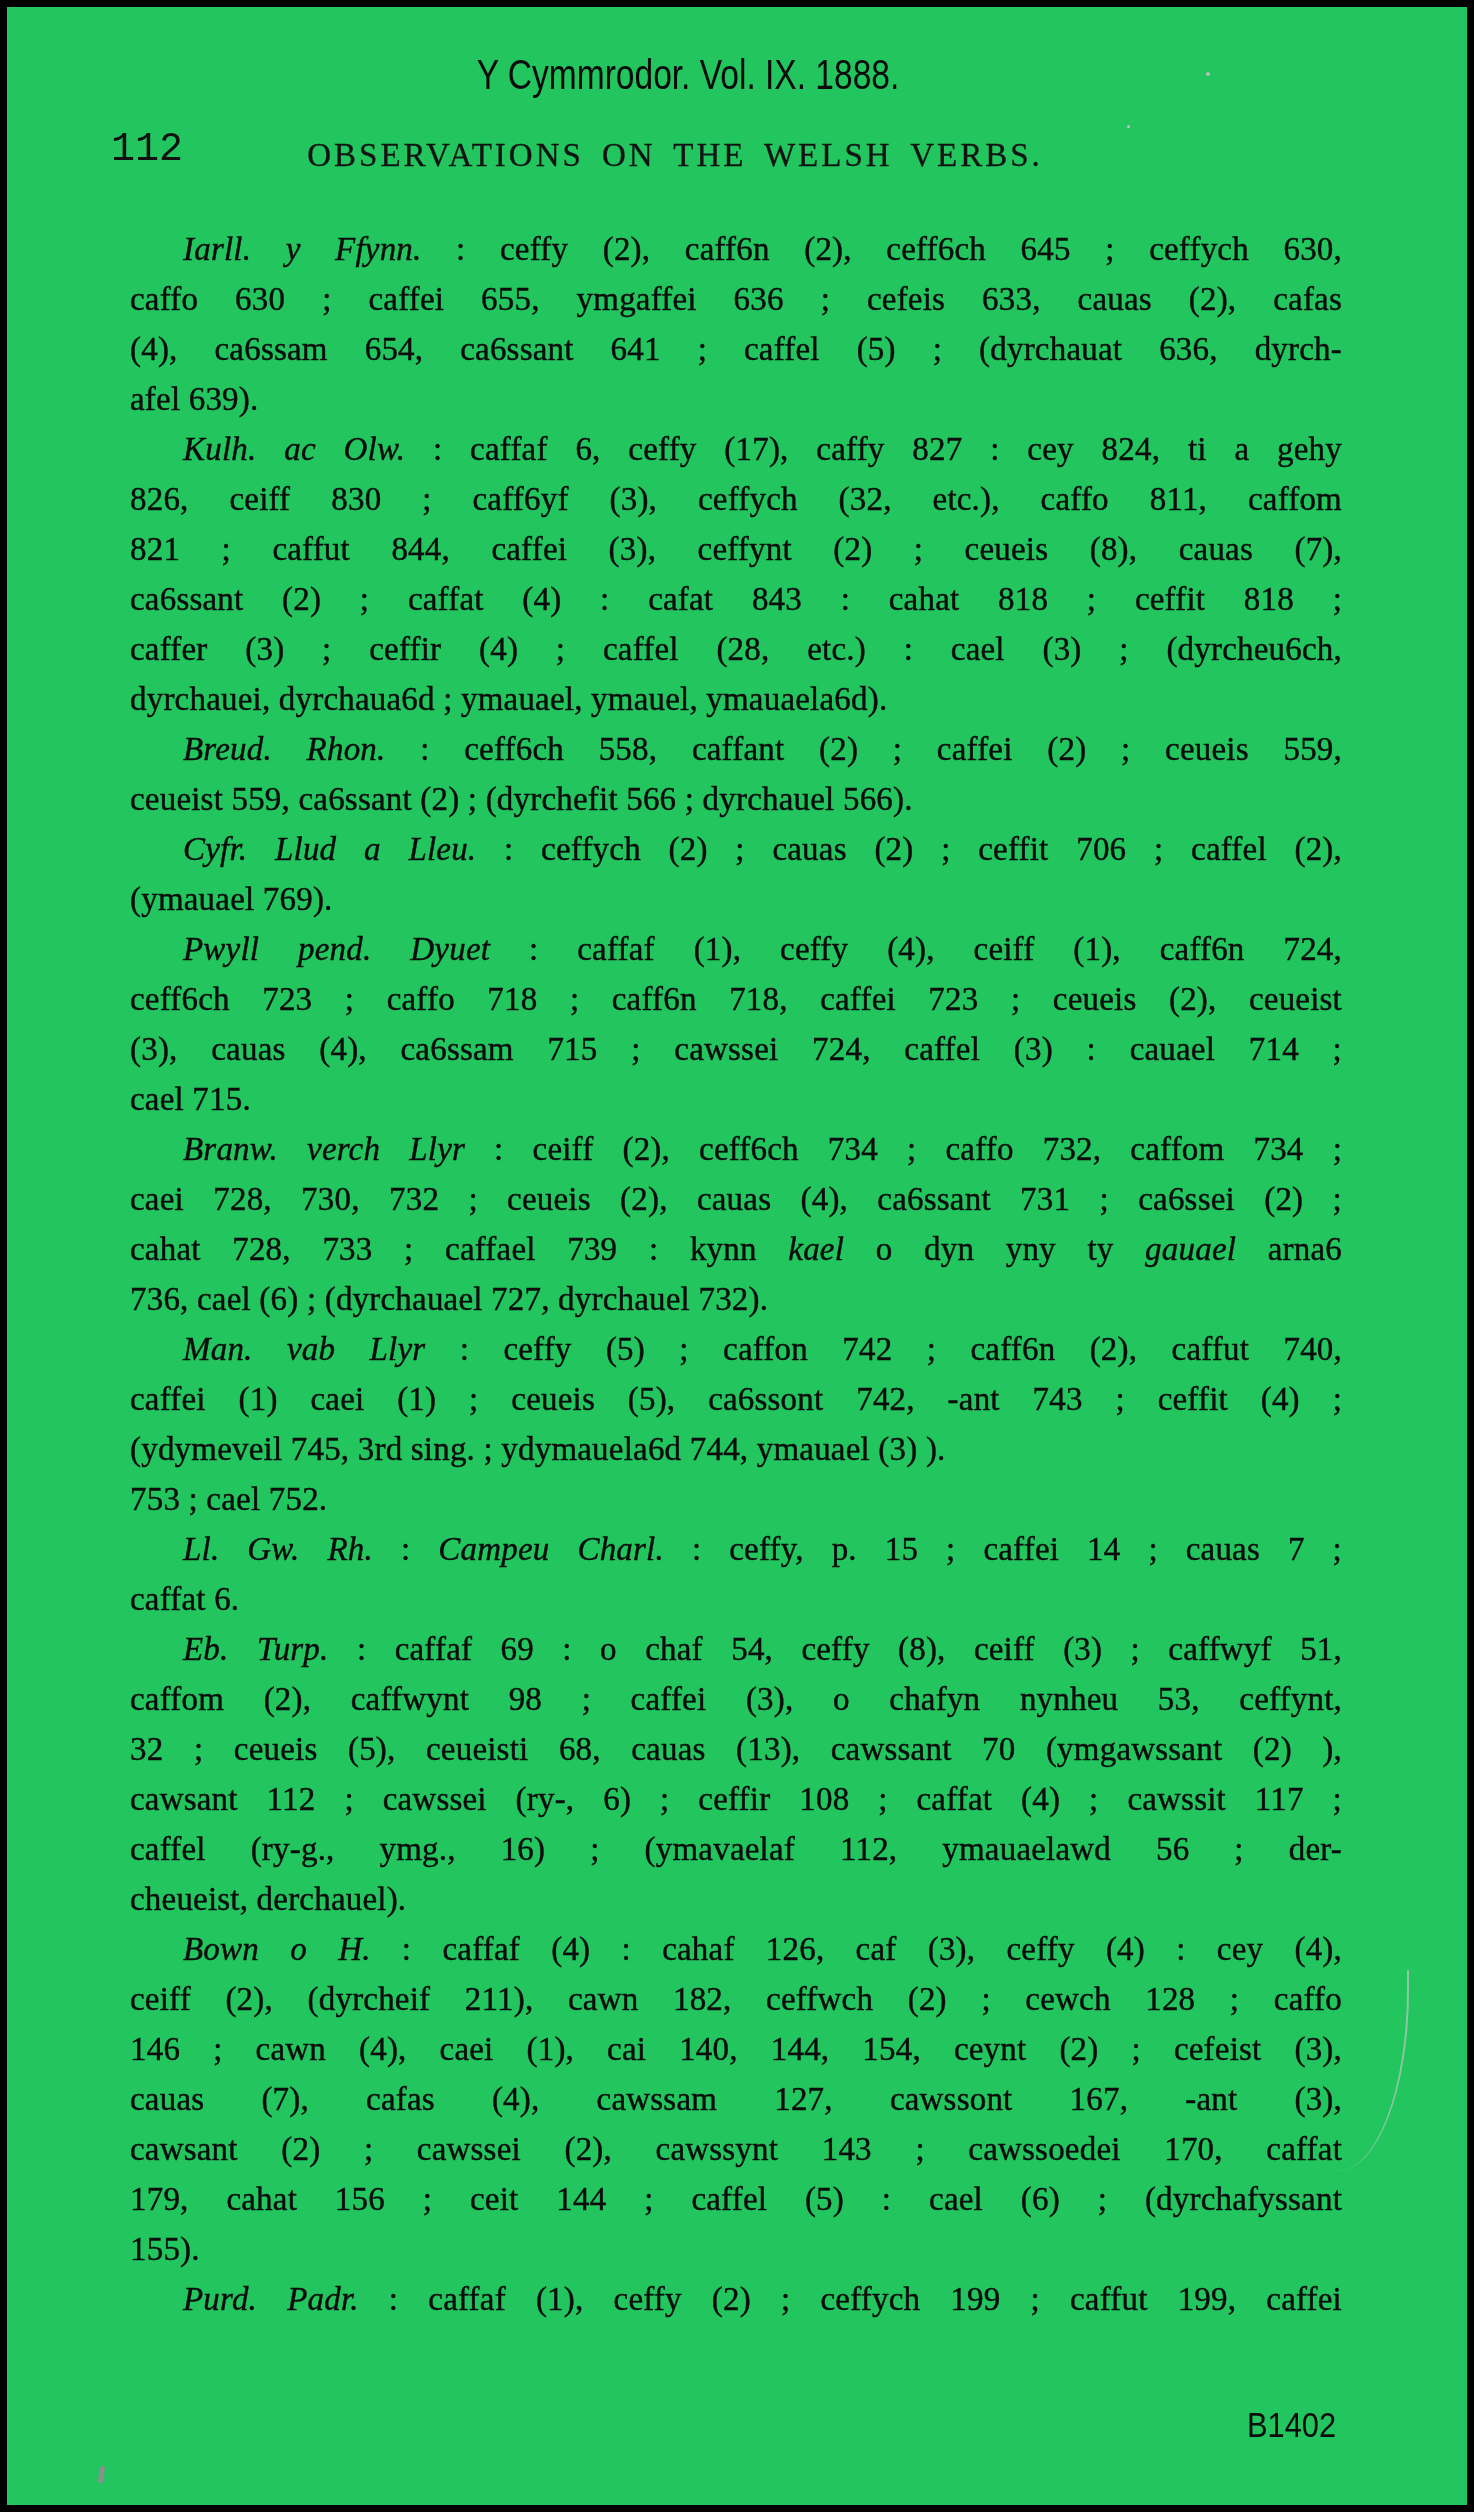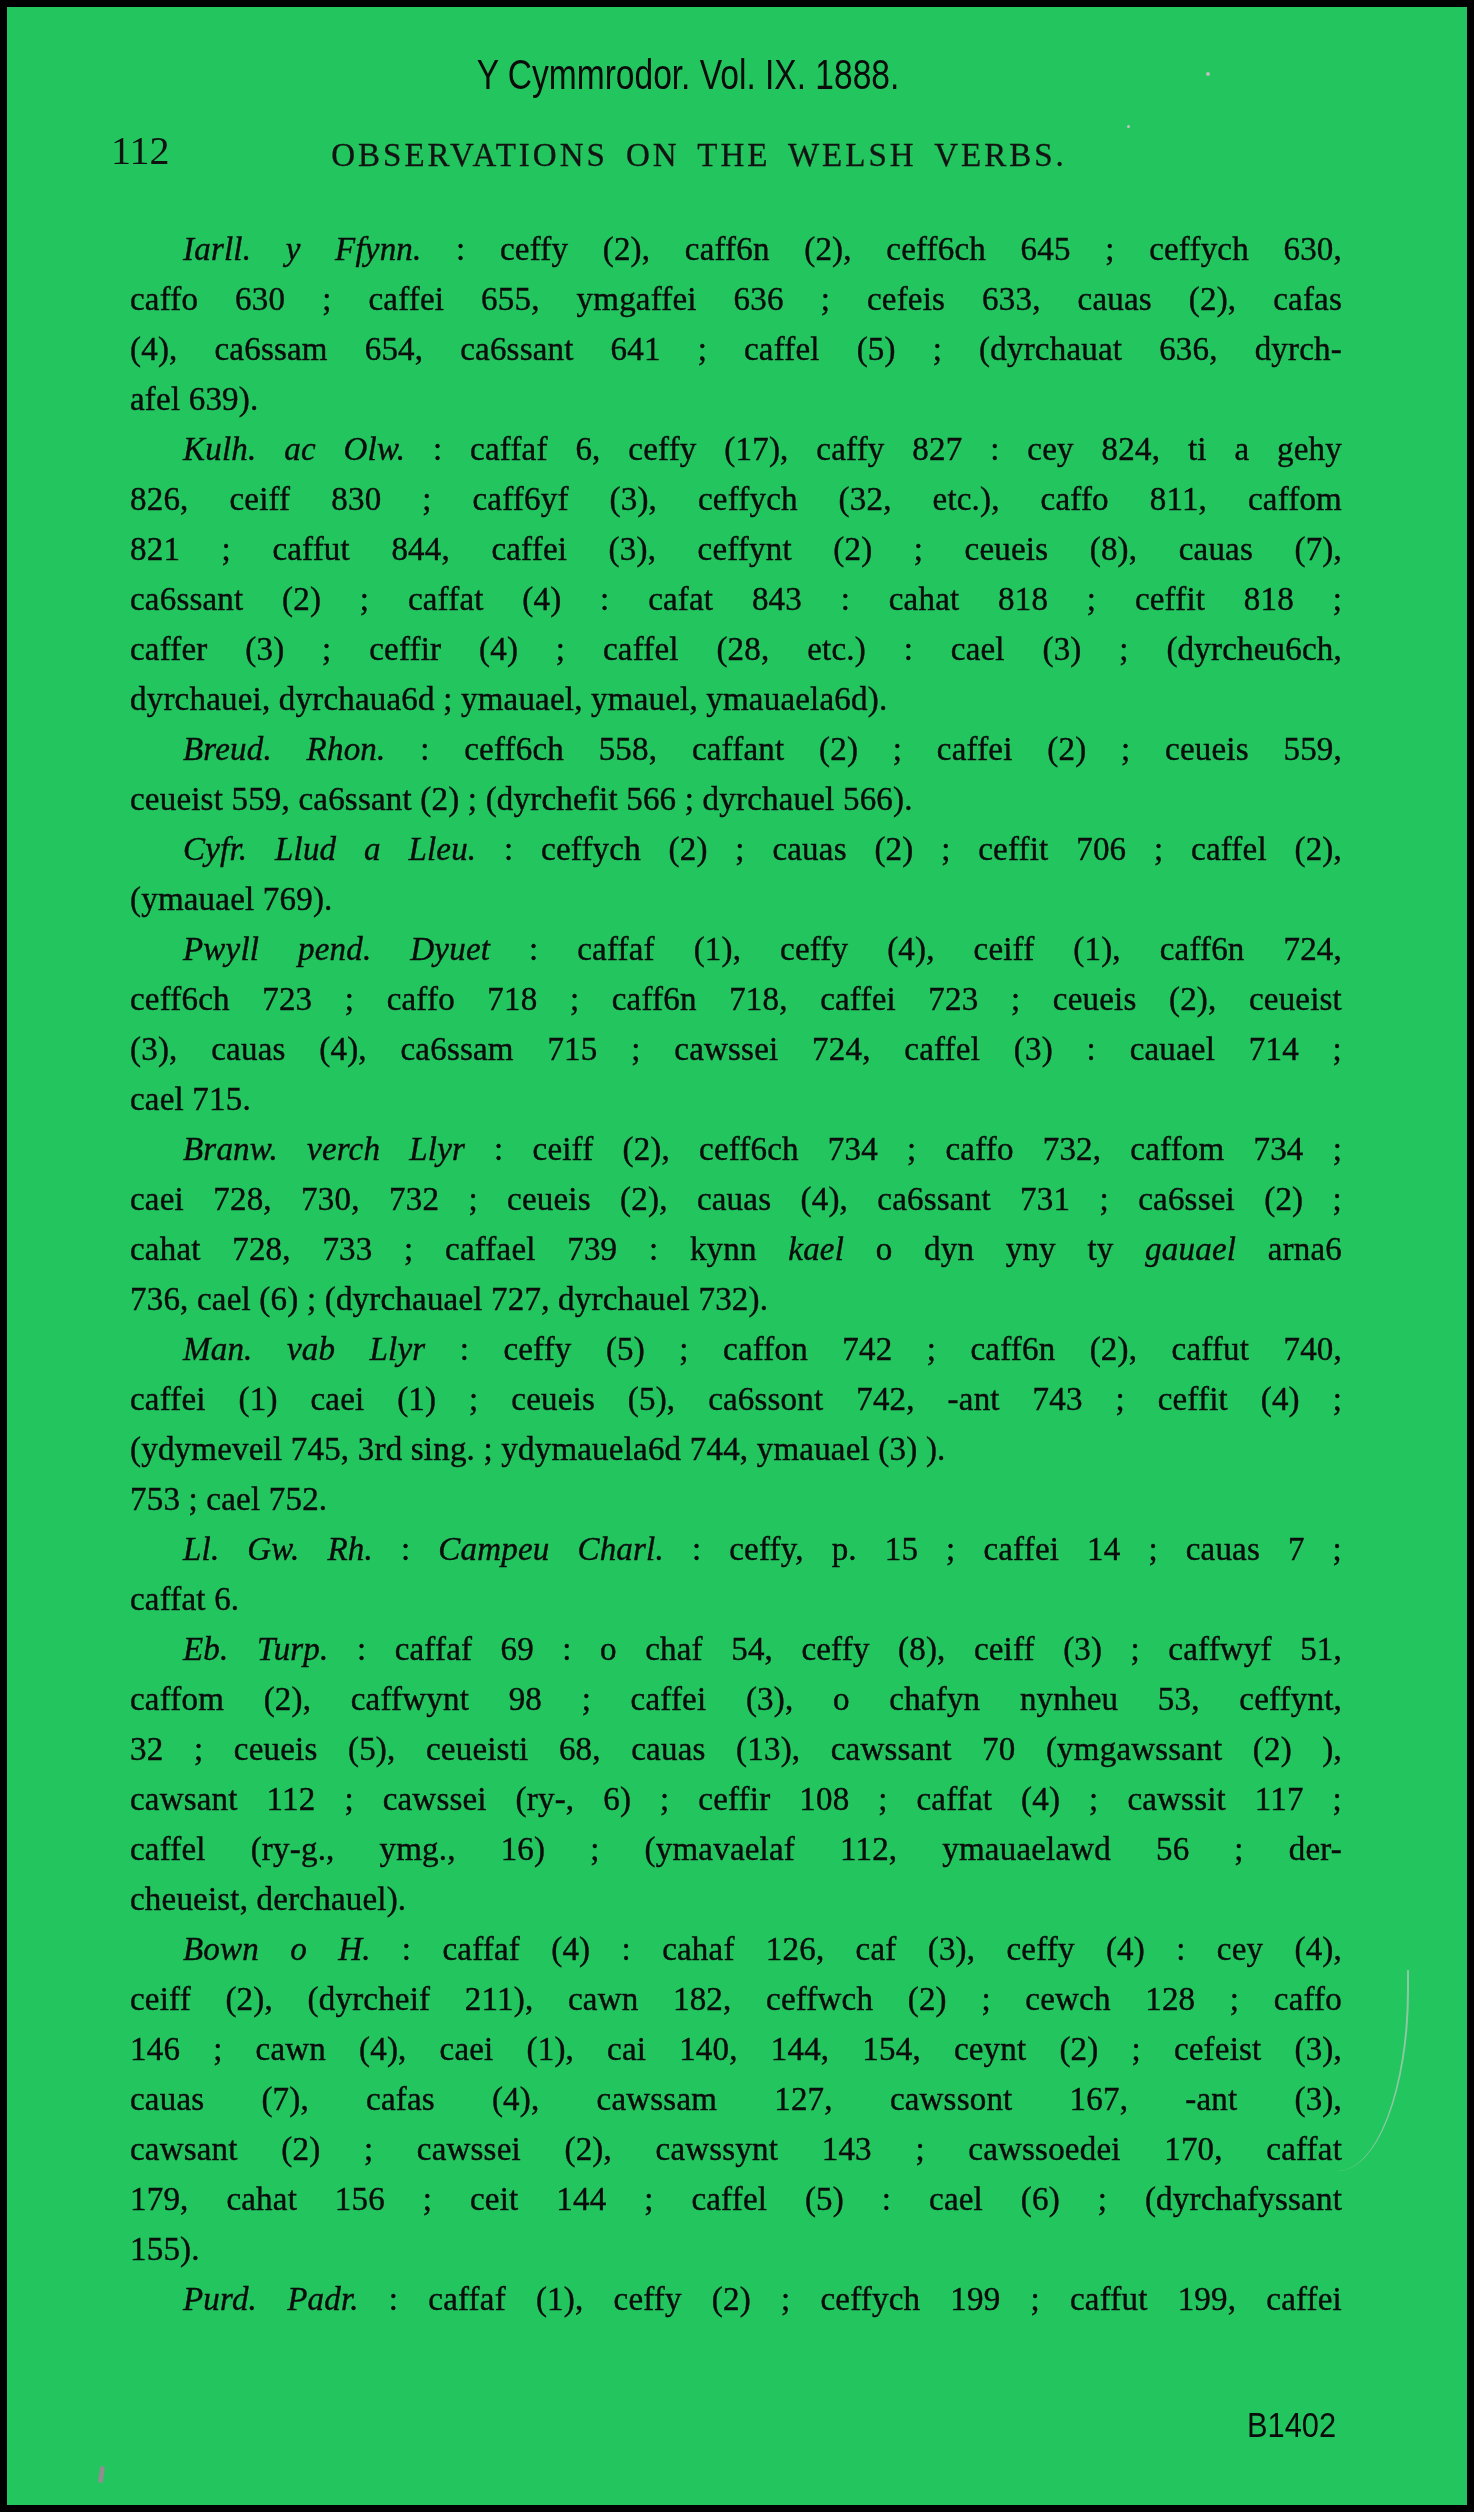--- a/index.html
+++ b/index.html
@@ -11,29 +11,29 @@
   }
   .scan-title {
     position:absolute; top:43px; left:681px;
     transform:translateX(-50%) scaleX(0.78);
     font-family:"Liberation Sans", sans-serif;
     font-size:43px; color:#0b0b0b; white-space:nowrap;
     letter-spacing:0px;
   }
   .page-number {
     position:absolute; left:104px; top:120px;
-    font-family:Liberation Serif, serif;
+    font-family:Liberation Mono, monospace;
     font-size:40px; color:#111;
   }
   .running-header {
     position:absolute; left:668px; top:130px;
     transform:translateX(-50%);
     font-family:"Liberation Serif", serif;
     font-size:33px; color:#131313; white-space:nowrap;
-    letter-spacing:3px; word-spacing:6.9px;margin-left:24px;
+    letter-spacing:3px; word-spacing:6.9px;
     -webkit-text-stroke:0.3px #131313;
   }
   .body-text {
     position:absolute; left:96px; top:217px; width:1239px;
     font-size:33px; line-height:50px; color:#0c0c0c;
     -webkit-text-stroke:0.4px #0c0c0c;
     letter-spacing:0.2px;
   }
   .line {
     text-align:justify; text-align-last:justify;

